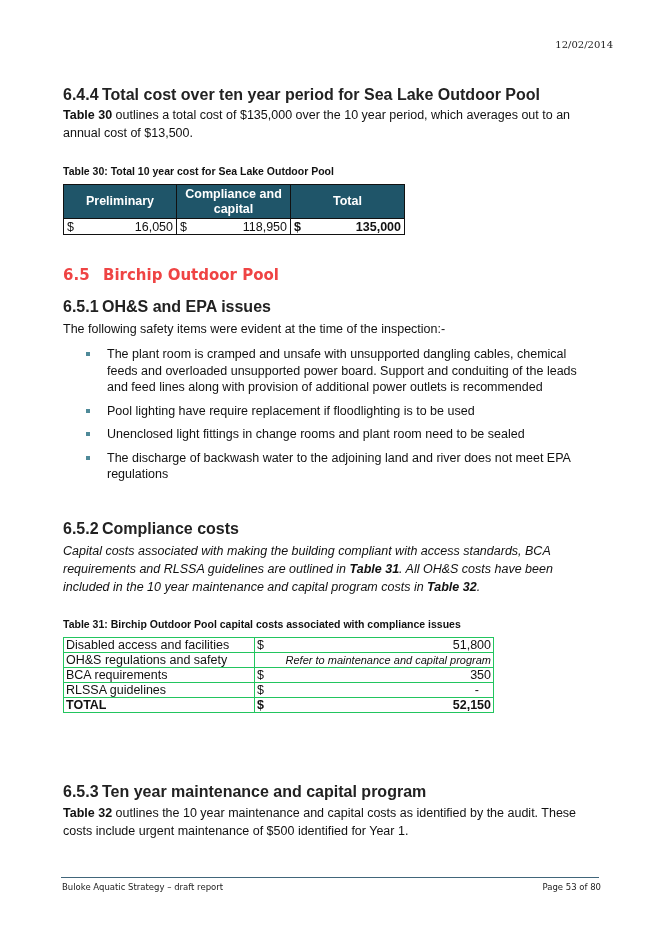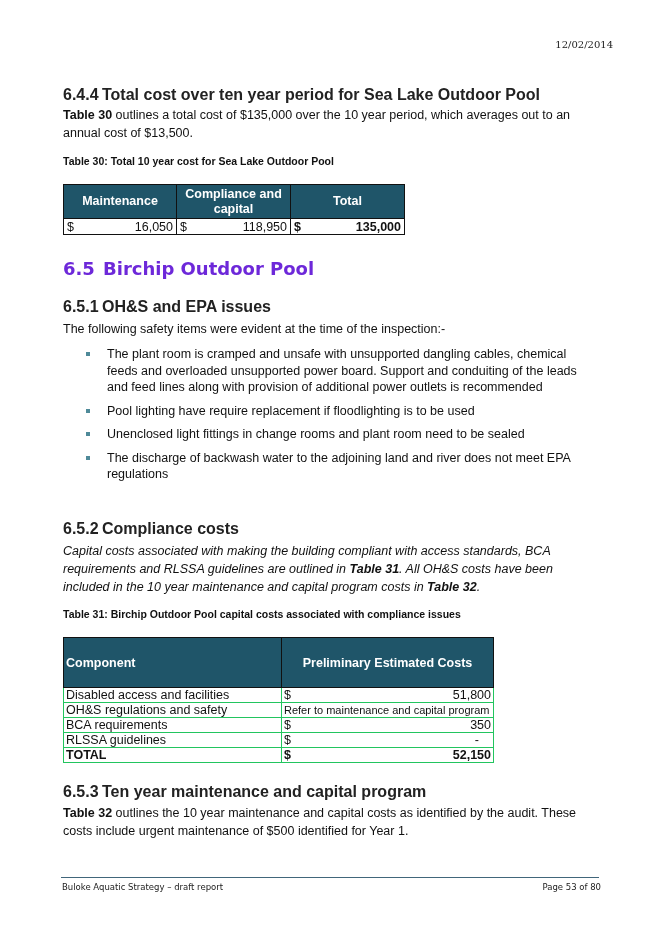--- a/index.html
+++ b/index.html
@@ -4,36 +4,36 @@
 <style>
   html, body { margin: 0; padding: 0; background: #ffffff; }
   body { width: 660px; height: 934px; position: relative; overflow: hidden;
          font-family: "Liberation Sans", sans-serif; color: #111; }
   .date { position: absolute; top: 39px; right: 47px; font-family: "DejaVu Serif", serif;
           font-size: 10px; color: #222; }
   .h4 { position: absolute; left: 63px; font-size: 16px; font-weight: bold; color: #222; }
   .h4 .num { display: inline-block; width: 39px; }
   .para { position: absolute; left: 63px; width: 520px; font-size: 12.5px; line-height: 18px; color: #111; }
   .para b { font-weight: bold; }
-  .caption { position: absolute; left: 63px; font-size: 10.5px; font-weight: bold; color: #111; }
-  .h2 { position: absolute; left: 63px; top: 258px; font-family: "DejaVu Sans", sans-serif;
-        font-size: 18px; font-weight: bold; color: #6d28d9; }
+  .caption { position: absolute; left: 63px; font-size: 10.5px; font-weight: bold; color: #111; margin-top: 10px; }
+  .h2 { position: absolute; left: 63px; top: 266px; font-family: "DejaVu Sans", sans-serif;
+        font-size: 15px; font-weight: bold; color: #ef4444; }
   .h2 .num { display: inline-block; width: 40px; }
   table { border-collapse: collapse; position: absolute; }
   .t30 { left: 63px; top: 184px; width: 342px; font-size: 12.5px; }
   .t30 th { background: #1f5569; color: #fff; font-weight: bold; height: 33px; line-height: 15px;
             border: 1px solid #111; text-align: center; font-size: 12.5px; padding: 0; }
   .t30 td { border: 1px solid #111; height: 15px; padding: 0 3px; font-size: 12.5px; }
   .cell { display: flex; justify-content: space-between; }
   .t31 { left: 63px; top: 637px; width: 431px; font-size: 12.5px; }
   .t31 th { background: #1f5569; color: #fff; font-weight: bold; height: 49px; border: 1px solid #111;
             font-size: 12.5px; padding: 0 2px; }
   .t31 th.left { text-align: left; width: 213px; }
   .t31 td { border: 1px solid #22c55e; height: 14px; line-height: 14px; padding: 0 2px; font-size: 12.5px; }
-  .t31 td.italic { font-size: 11px; text-align: left; }
+  .t31 td.italic { font-style: italic; font-size: 11px; text-align: right; }
   .t31 tr.total td { font-weight: bold; }
   ul.bullets { position: absolute; left: 63px; top: 342px; margin: 4px; padding: 0; list-style: none; width: 530px; }
   ul.bullets li { position: relative; padding-left: 40px; font-size: 12.5px; line-height: 16.5px; margin-bottom: 7px; }
   ul.bullets li .bullet { position: absolute; left: 19px; top: 6px; width: 4px; height: 4px; background: #4f8a99; }
   .footer-rule { position: absolute; left: 61px; top: 877px; width: 538px; height: 1px; background: #41667a; }
   .footer-left { position: absolute; left: 62px; top: 882px; font-family: "DejaVu Sans", sans-serif; font-size: 8.5px; color: #222; }
   .footer-right { position: absolute; right: 59px; top: 882px; font-family: "DejaVu Sans", sans-serif; font-size: 8.5px; color: #222; }
 </style>
 </head>
 <body>
@@ -44,21 +44,21 @@
   <span class="num">6.4.4</span><span>Total cost over ten year period for Sea Lake Outdoor Pool</span>
 </div>
 <div class="para" style="top:106px;">
   <b>Table 30</b><span> outlines a total cost of $135,000 over the 10 year period, which averages out to an annual cost of $13,500.</span>
 </div>
 <div class="caption" style="top:155px;">Table 30: Total 10 year cost for Sea Lake Outdoor Pool</div>
 
 <table class="t30">
   <tbody>
       <tr>
-    <th style="width:112px;">Maintenance</th>
+    <th style="width:112px;">Preliminary</th>
     <th style="width:113px;">Compliance and capital</th>
     <th>Total</th>
   </tr>
   <tr>
     <td>
           <div class="cell">
             <span>$</span>
             <span>16,050</span>
           </div>
         </td>
@@ -98,24 +98,20 @@
 <div class="h4" style="top:520px;">
   <span class="num">6.5.2</span><span>Compliance costs</span>
 </div>
 <div class="para" style="top:542px;font-style:italic;">
   <span>Capital costs associated with making the building compliant with access standards, BCA requirements and RLSSA guidelines are outlined in </span><b>Table 31</b><span>.  All OH&amp;S costs have been included in the 10 year maintenance and capital program costs in </span><b>Table 32</b><span>.</span>
 </div>
 <div class="caption" style="top:608px;">Table 31: Birchip Outdoor Pool capital costs associated with compliance issues</div>
 
 <table class="t31">
   <tbody>
-      <tr>
-    <th class="left">Component</th>
-    <th>Preliminary Estimated Costs</th>
-  </tr>
   <tr>
     <td>Disabled access and facilities</td>
     <td>
           <div class="cell">
             <span>$</span>
             <span>51,800</span>
           </div>
         </td>
   </tr>
   <tr>

